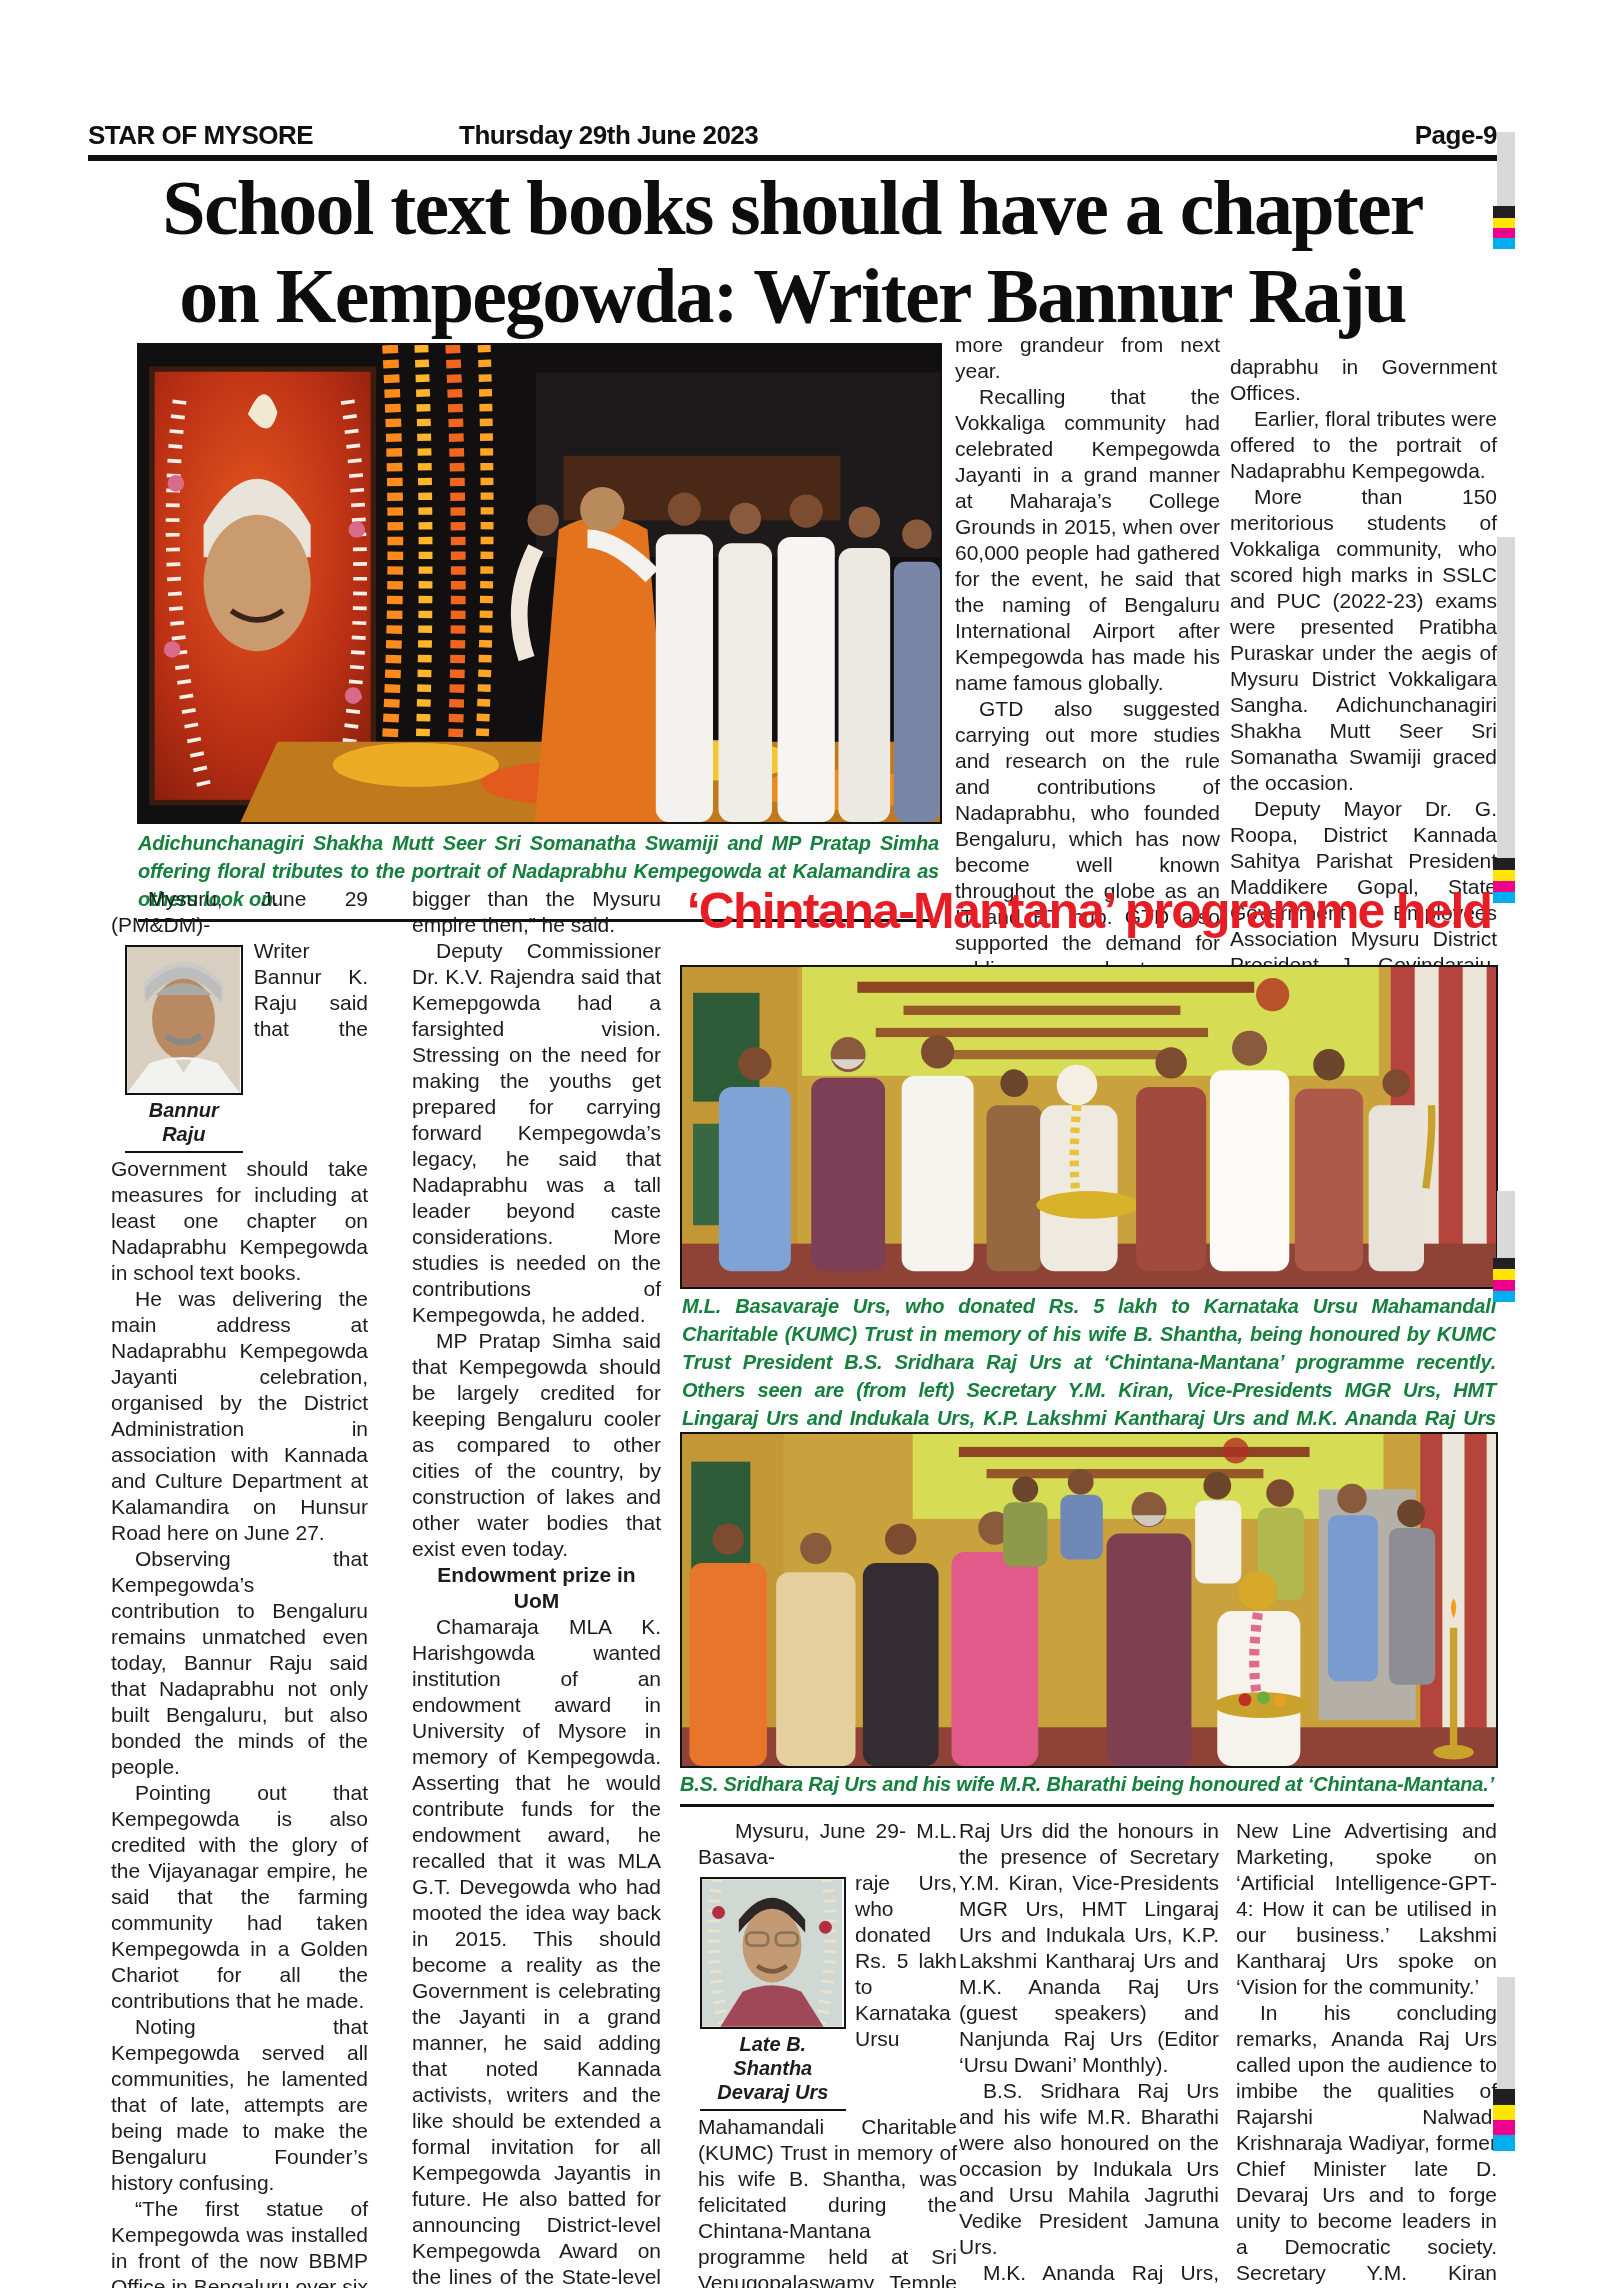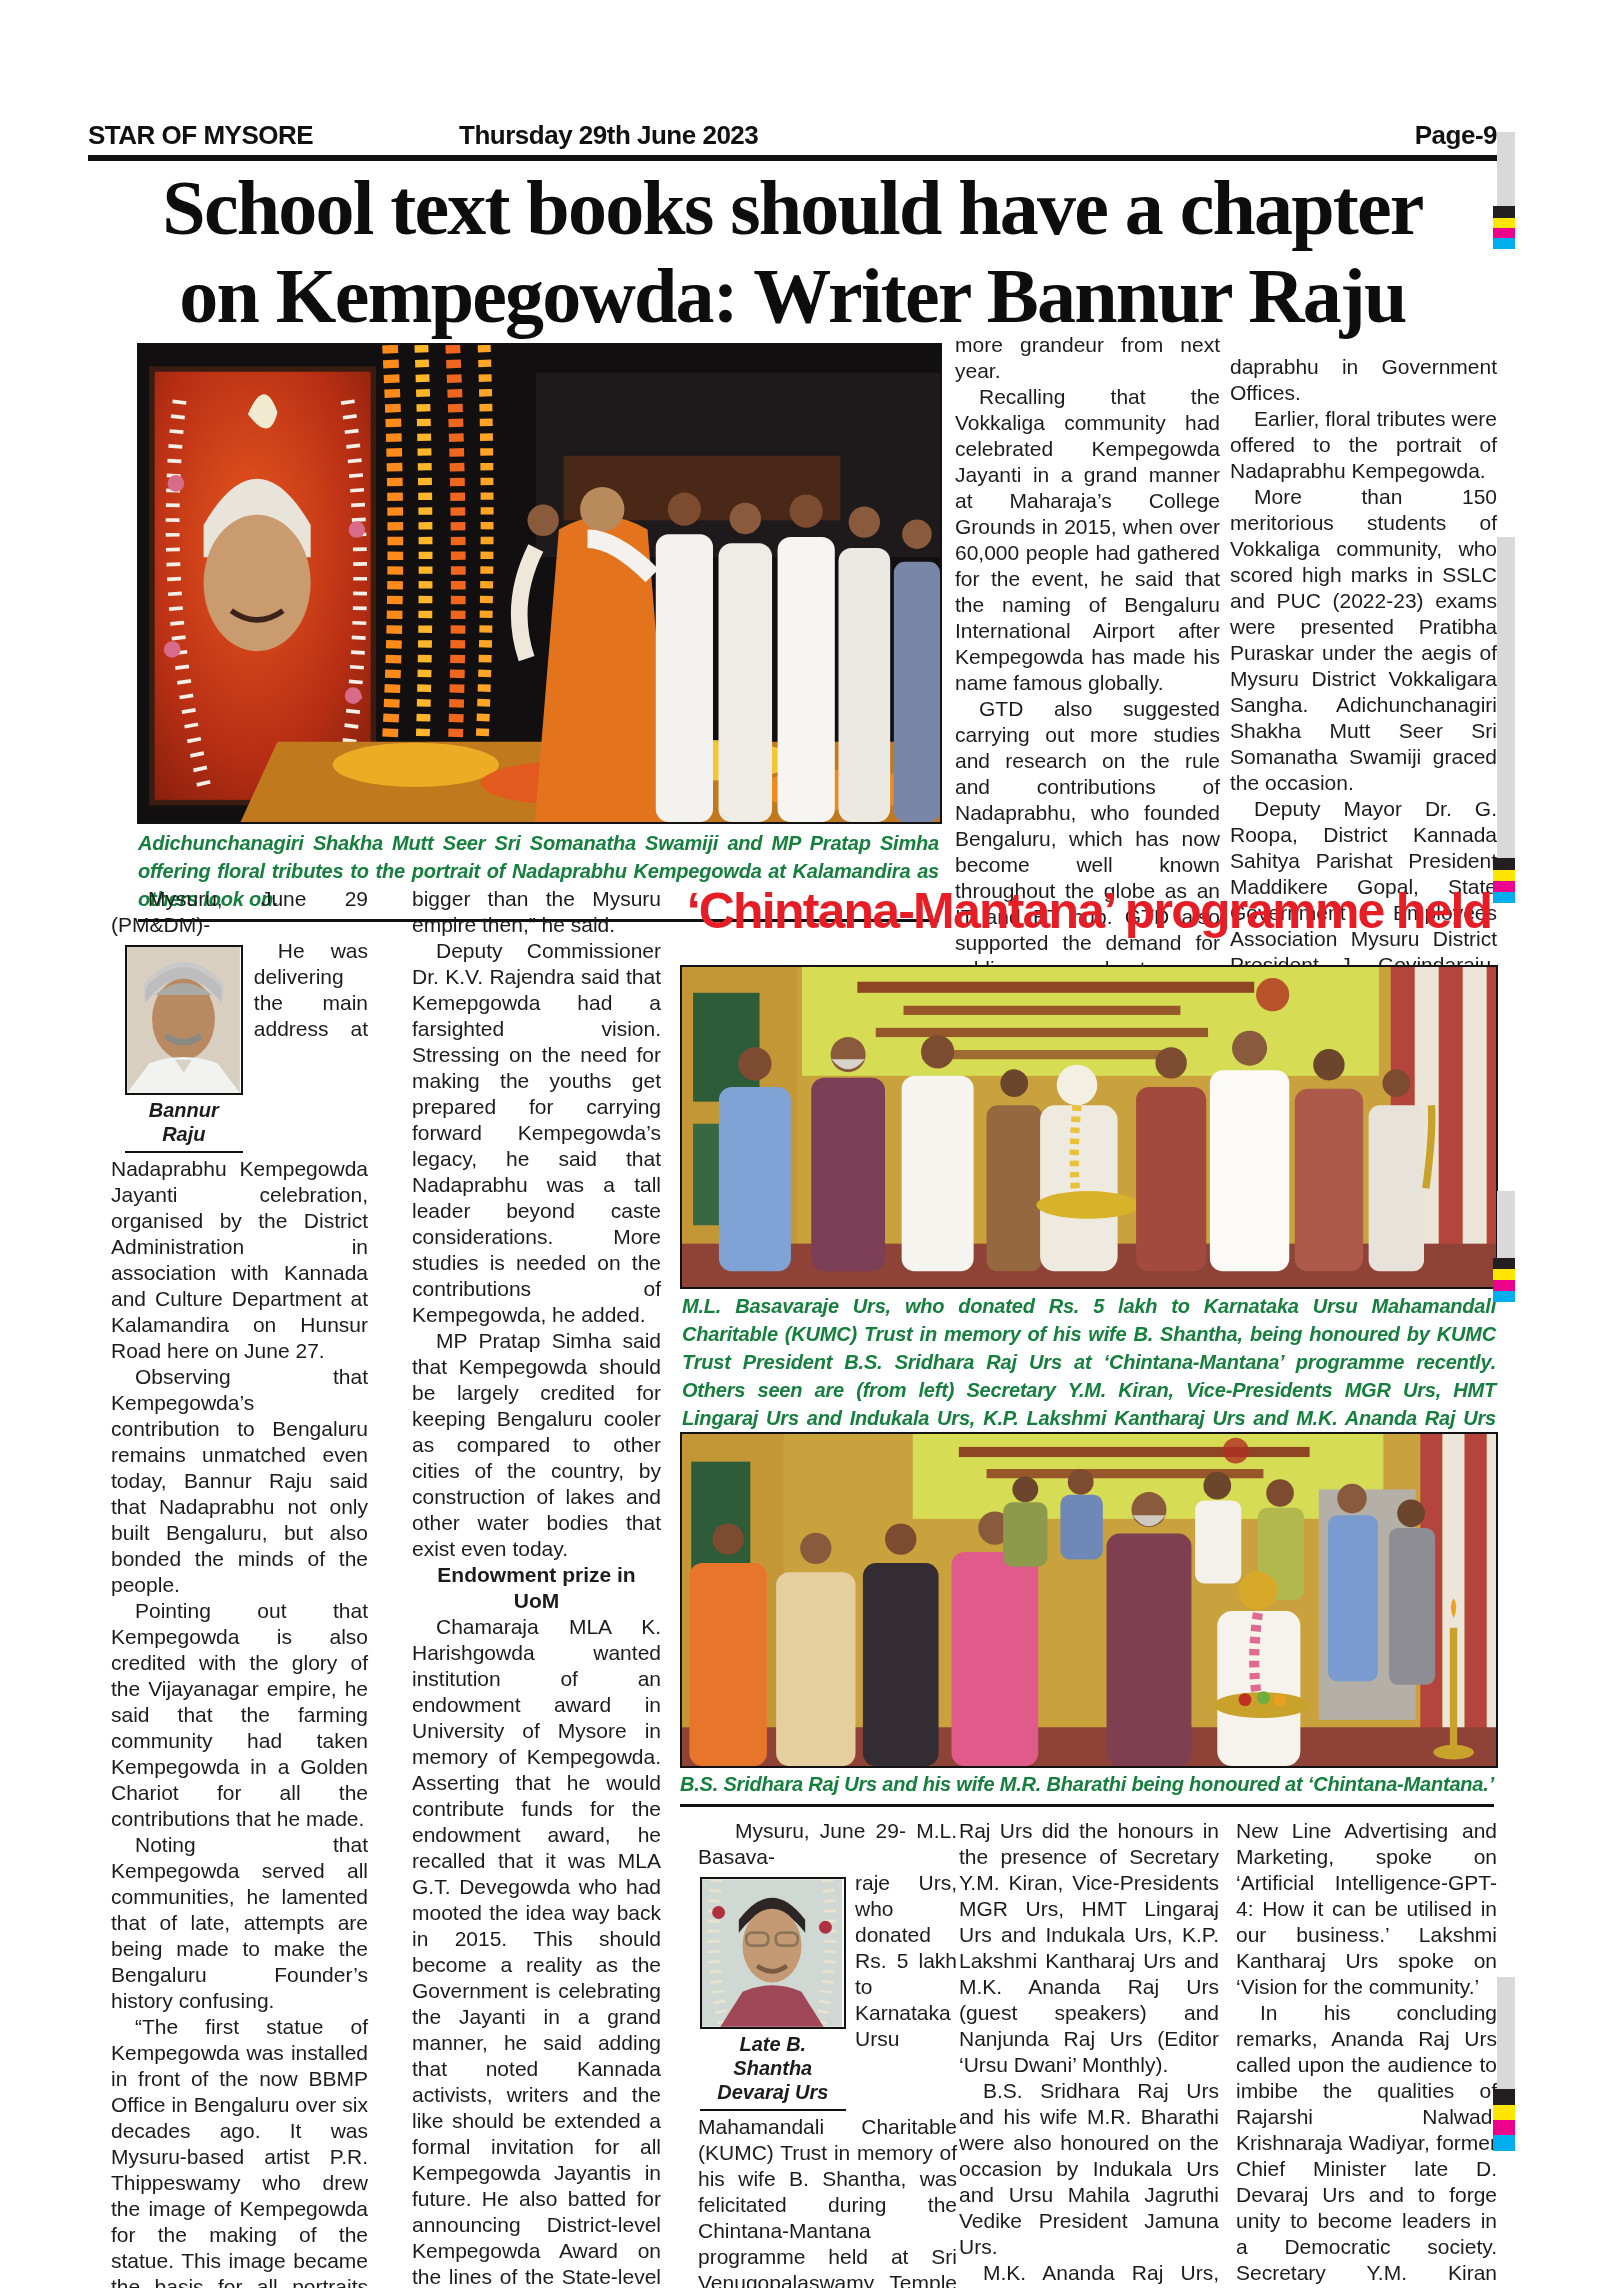--- a/index.html
+++ b/index.html
@@ -111,20 +111,21 @@
           <ellipse cx="61" cy="78" rx="34" ry="44" fill="#b98a62"></ellipse>
           <path d="M42,96 q19,14 38,0" stroke="#8a8a84" stroke-width="7" fill="none"></path>
           <path d="M30,52 q31,-26 62,0" fill="#a9a9a5"></path>
           <path d="M0,158 L24,126 Q61,112 98,126 L122,158 Z" fill="#f2f2f0"></path>
           <path d="M52,122 l9,14 l9,-14" fill="#d8d2c4"></path>
         </svg>
       </div>
       <div class="icap">Bannur Raju</div>
     </div>
     <div>
+        <p class="noindent">Writer Bannur K. Raju said that the Government should take measures for including at least one chapter on Nadaprabhu Kempegowda in school text books.</p>
         <p>He was delivering the main address at Nadaprabhu Kempegowda Jayanti celebration, organised by the District Administration in association with Kannada and Culture Department at Kalamandira on Hunsur Road here on June 27.</p>
         <p>Observing that Kempegowda’s contribution to Bengaluru remains unmatched even today, Bannur Raju said that Nadaprabhu not only built Bengaluru, but also bonded the minds of the people.</p>
         <p>Pointing out that Kempegowda is also credited with the glory of the Vijayanagar empire, he said that the farming community had taken Kempegowda in a Golden Chariot for all the contributions that he made.</p>
         <p>Noting that Kempegowda served all communities, he lamented that of late, attempts are being made to make the Bengaluru Founder’s history confusing.</p>
         <p>“The first statue of Kempegowda was installed in front of the now BBMP Office in Bengaluru over six decades ago. It was Mysuru-based artist P.R. Thippeswamy who drew the image of Kempegowda for the making of the statue. This image became the basis for all portraits and statues of Kempegowda and P.R. Thippeswamy should be remembered for it. Kempegowda’s empire extended from Devanahalli near Bengaluru to Periyapatna in Mysuru, which was</p>
       </div>
   </div>
 
   <div class="col" style="left:412px;top:886px;width:249px;height:1329px;">
     <div>

